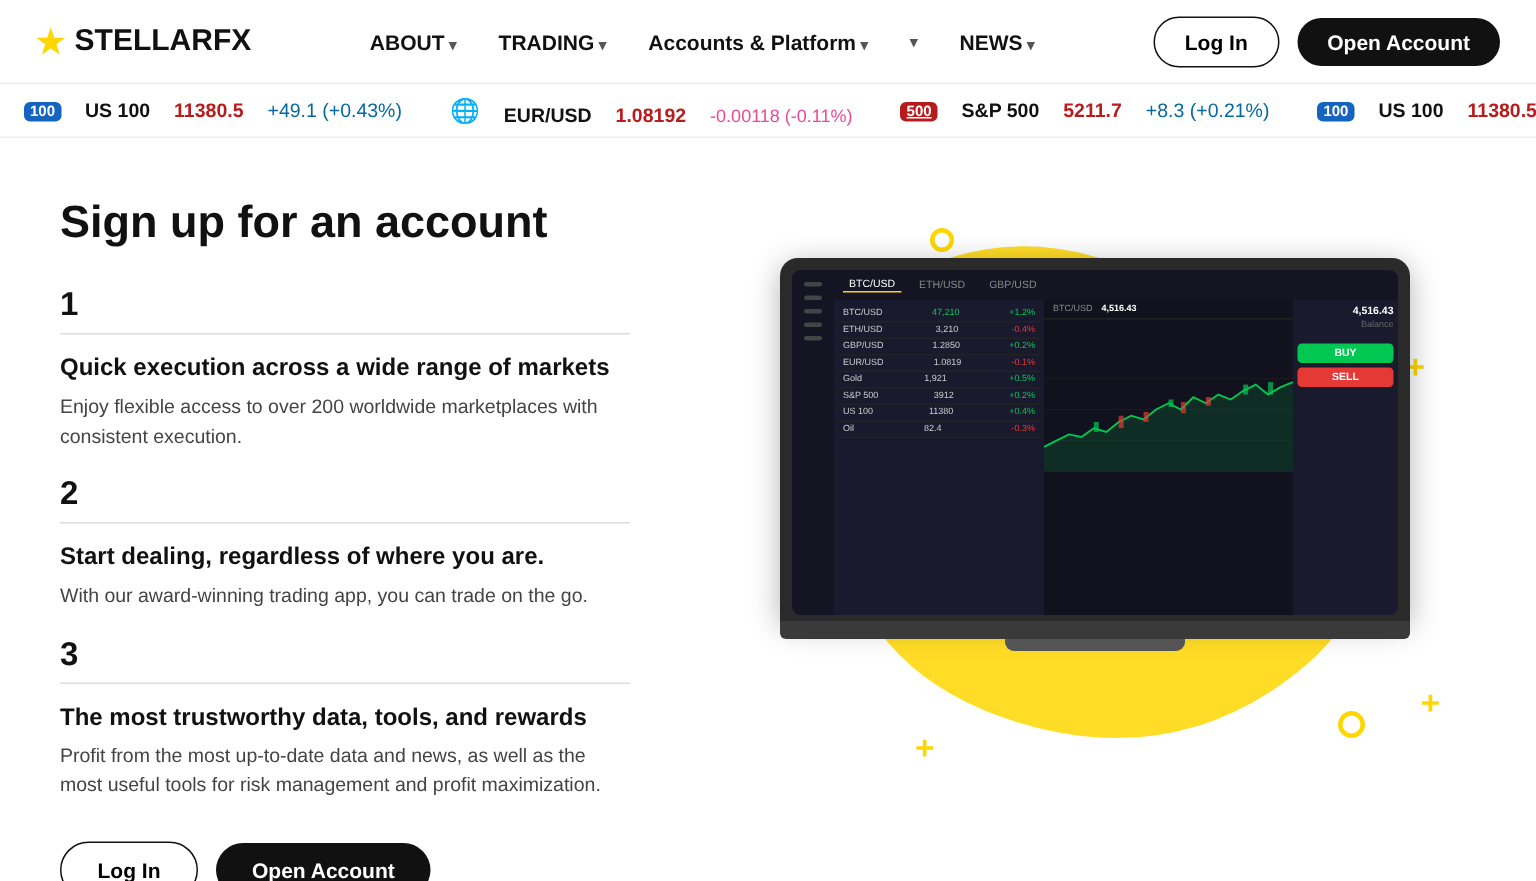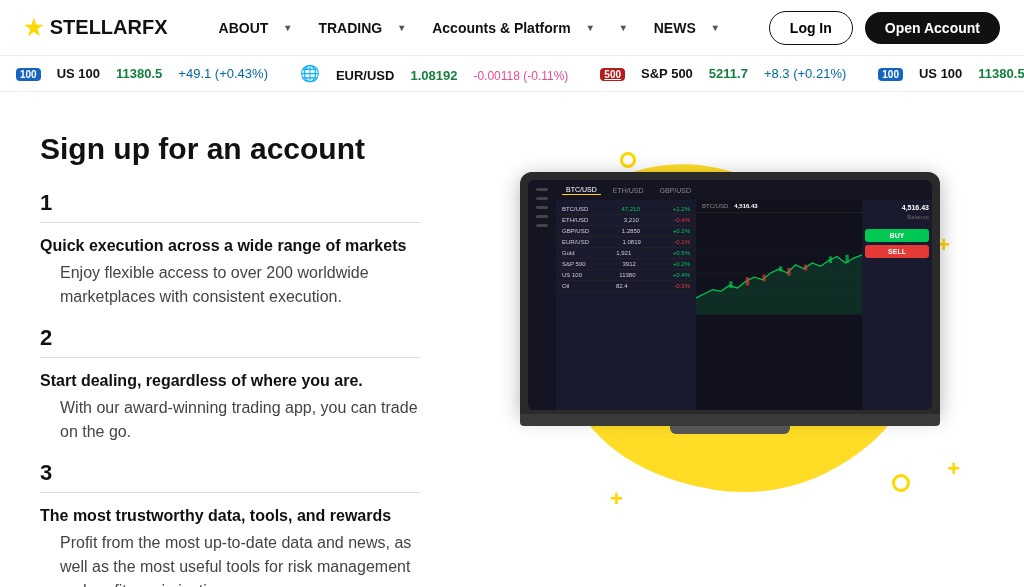--- a/index.html
+++ b/index.html
@@ -11,21 +11,21 @@
       padding: 0 24px; height: 56px; border-bottom: 1px solid #eee;
       background: #fff;
     }
     .nav-logo {
       display: flex; align-items: center; gap: 6px; font-weight: 900;
       font-size: 20px; color: #111; text-decoration: none;
     }
     .nav-logo .star { color: #FFD700; font-size: 22px; }
     .nav-links { display: flex; align-items: center; gap: 4px; }
     .nav-link {
-      display: flex; align-items: center; gap: 17px; padding: 8px 12px;
+      display: flex; align-items: flex-end; gap: 3px; padding: 8px 12px;
       font-size: 14px; font-weight: 600; color: #111; cursor: pointer;
       border: none; background: none;
     }
     .nav-link .chevron { font-size: 10px; color: #555; }
     .nav-actions { display: flex; align-items: center; gap: 12px; }
     .btn-login {
       padding: 8px 20px; border: 1.5px solid #111; border-radius: 20px;
       background: #fff; font-size: 14px; font-weight: 600; cursor: pointer;
     }
     .btn-open-account {
@@ -38,41 +38,41 @@
       background: #fff; border-bottom: 1px solid #eee;
       display: flex; align-items: center; overflow: hidden;
       padding: 6px 16px; gap: 32px; height: 36px;
     }
     .ticker-item { display: flex; align-items: flex-end; gap: 16px; white-space: nowrap; font-size: 13px; }
     .ticker-badge {
       border-radius: 4px; color: #fff; font-size: 10px; font-weight: 700;
       padding: 1px 4px;
     }
     .ticker-name { font-weight: 700; color: #111; }
-    .ticker-price { font-weight: 600; color: #15803d; }
+    .ticker-price { font-weight: 600; color: #b91c1c; }
     .ticker-change-pos { color: #0369a1; font-size: 13px; }
     .ticker-change-neg { color: #ec4899; font-size: 12px; }
     .ticker-globe { font-size: 16px; }
 
     
     .main {
       display: flex; align-items: flex-start;
       padding: 40px 24px 40px 40px;
       min-height: 460px;
     }
 
     
     .left-col { flex: 0 0 420px; }
     .page-title { font-size: 30px; font-weight: 700; color: #111; margin-bottom: 24px; }
 
     .step-section { margin-bottom: 16px; }
     .step-number { font-size: 22px; font-weight: 700; color: #111; margin-bottom: 6px; }
     .step-divider { height: 1px; background: #ddd; margin-bottom: 14px; width: 380px; }
     .step-heading { font-size: 16px; font-weight: 700; color: #111; margin-bottom: 6px; }
-    .step-desc { font-size: 16px; color: #444; line-height: 1.5; max-width: 370px; margin-left: 20px; }
+    .step-desc { font-size: 13px; color: #444; line-height: 1.5; max-width: 370px; }
 
     .bottom-actions { display: flex; align-items: center; gap: 12px; margin-top: 28px; }
     .btn-login-sm {
       padding: 10px 24px; border: 1.5px solid #111; border-radius: 24px;
       background: #fff; font-size: 14px; font-weight: 600; cursor: pointer;
     }
     .btn-open-sm {
       padding: 10px 24px; border: none; border-radius: 24px;
       background: #111; color: #fff; font-size: 14px; font-weight: 600; cursor: pointer;
     }

